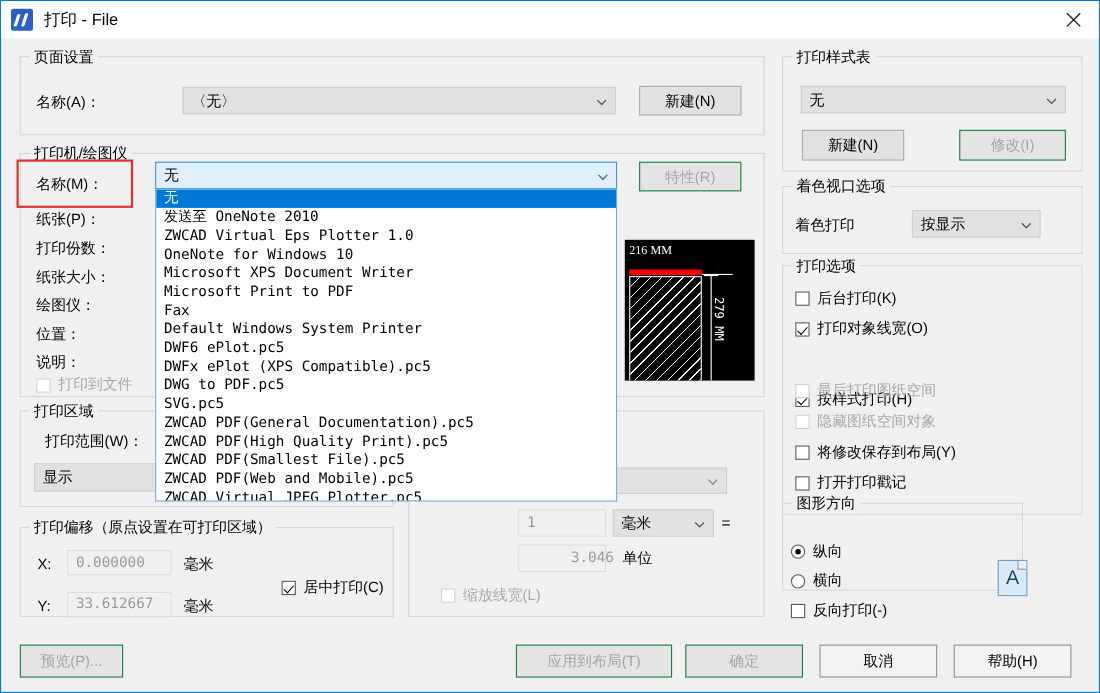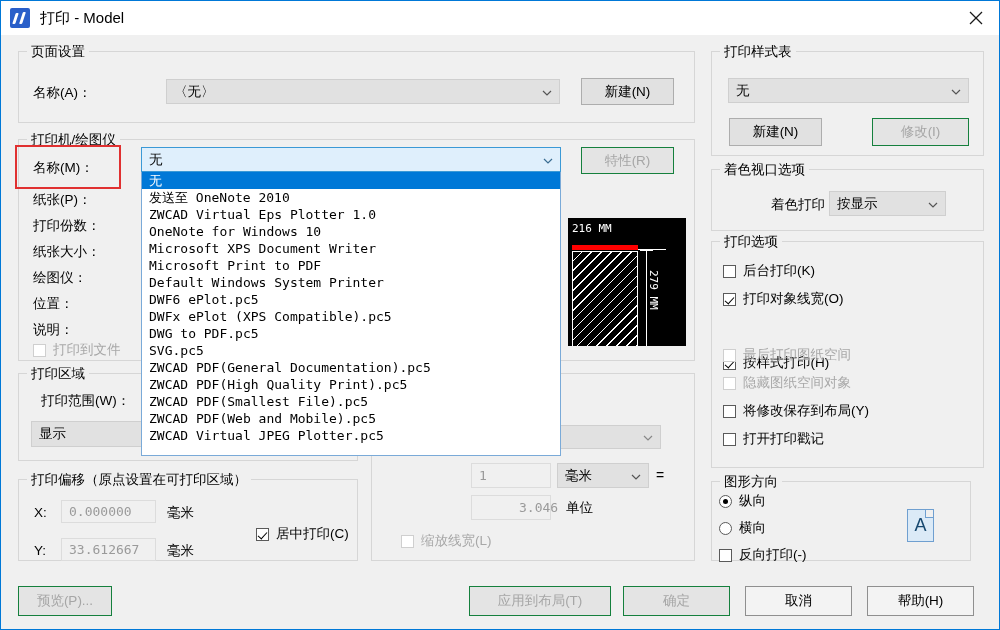--- a/index.html
+++ b/index.html
@@ -252,21 +252,21 @@
 </head>
 <body>
 
 <div id="window">
 
   <div id="titlebar">
     <div id="title-icon">
       <span class="g1"></span>
         <span class="g2"></span>
     </div>
-    <div id="title-text">打印 - Model</div>
+    <div id="title-text">打印 - File</div>
     <div id="close-btn">
       <svg width="14" height="14" viewBox="0 0 14 14">
         <line x1="1" y1="1" x2="13" y2="13" stroke="#1a1a1a" stroke-width="1.2"></line>
         <line x1="13" y1="1" x2="1" y2="13" stroke="#1a1a1a" stroke-width="1.2"></line>
       </svg>
     </div>
   </div>
 
   <div class="group" style="left:17px; top:50px; width:677px; height:72px;">
     <span class="legend">页面设置</span>
@@ -299,21 +299,21 @@
     <span class="box"></span>
     <span>打印到文件</span>
   </div>
 
   <div class="btn disabled" style="left:580px; top:146px; width:93px; height:27px;">
     <span>特性(R)</span>
   </div>
 
   <div id="preview-wrap" style="left:567px; top:210px; width:120px; height:145px;">
     <div id="preview-paper" style="left:0px; top:7px; width:118px; height:128px;">
-      <span class="ptext" style="left:4px; top:4px;">216 MM</span>
+      <span class="ptext" style="left:4px; top:4px;font-family:Liberation Serif, serif;">216 MM</span>
       <div class="redbar" style="left:4px; top:27px; width:66px; height:5px;"></div>
       <div id="hatch" style="left:4px; top:33px; width:66px; height:96px;"></div>
       <div class="wline" style="left:78px; top:32px; width:1px; height:104px;"></div>
       <div class="wline" style="left:72px; top:32px; width:13px; height:1px;"></div>
 
       <div class="wline" style="left:70px; top:31px; width:28px; height:1px;"></div>
 
       <span class="ptext vert" style="left:92px; top:52px;">279 MM</span>
     </div>
   </div>
@@ -387,21 +387,21 @@
   <div class="btn" style="left:728px; top:117px; width:93px; height:28px;">
     <span>新建(N)</span>
   </div>
   <div class="btn disabled" style="left:871px; top:117px; width:97px; height:28px;">
     <span>修改(I)</span>
   </div>
 
   <div class="group" style="left:710px; top:168px; width:273px; height:62px;">
     <span class="legend">着色视口选项</span>
   </div>
-  <span class="lbl" style="left:722px; top:195px;margin-left:48px;">着色打印</span>
+  <span class="lbl" style="left:722px; top:195px;">着色打印</span>
   <div class="combo" style="left:828px; top:190px; width:117px; height:25px;">
     <span>按显示</span>
     <span class="arrow">
       <svg width="10" height="6" viewBox="0 0 10 6">
           <path d="M1 1 L5 5 L9 1" fill="none" stroke="#555" stroke-width="1.2"></path>
         </svg>
     </span>
   </div>
 
   <div class="group" style="left:710px; top:240px; width:273px; height:227px;">
@@ -431,21 +431,21 @@
       <div class="cbrow" style="left: 722px; top: 401px;">
         <span class="box"></span>
         <span>将修改保存到布局(Y)</span>
       </div>
       <div class="cbrow" style="left: 722px; top: 429px;">
         <span class="box"></span>
         <span>打开打印戳记</span>
       </div>
     </div>
 
-  <div class="group" style="left:710px; top:480px; width:260px; height:80px;">
+  <div class="group" style="left:710px; top:456px; width:219px; height:80px;">
     <span class="legend">图形方向</span>
   </div>
   <div class="cbrow" style="left:718px; top:491px;">
     <span class="radio on"></span>
     <span>纵向</span>
   </div>
   <div class="cbrow" style="left:718px; top:518px;">
     <span class="radio"></span>
     <span>横向</span>
   </div>
@@ -482,20 +482,21 @@
         </svg>
     </span>
   </div>
   <div id="dropdown" style="left:140px; top:171px; width:420px; height:284px;">
       <div class="opt sel">无</div>
       <div class="opt">发送至 OneNote 2010</div>
       <div class="opt">ZWCAD Virtual Eps Plotter 1.0</div>
       <div class="opt">OneNote for Windows 10</div>
       <div class="opt">Microsoft XPS Document Writer</div>
       <div class="opt">Microsoft Print to PDF</div>
+      <div class="opt">Fax</div>
       <div class="opt">Default Windows System Printer</div>
       <div class="opt">DWF6 ePlot.pc5</div>
       <div class="opt">DWFx ePlot (XPS Compatible).pc5</div>
       <div class="opt">DWG to PDF.pc5</div>
       <div class="opt">SVG.pc5</div>
       <div class="opt">ZWCAD PDF(General Documentation).pc5</div>
       <div class="opt">ZWCAD PDF(High Quality Print).pc5</div>
       <div class="opt">ZWCAD PDF(Smallest File).pc5</div>
       <div class="opt">ZWCAD PDF(Web and Mobile).pc5</div>
       <div class="opt">ZWCAD Virtual JPEG Plotter.pc5</div>

